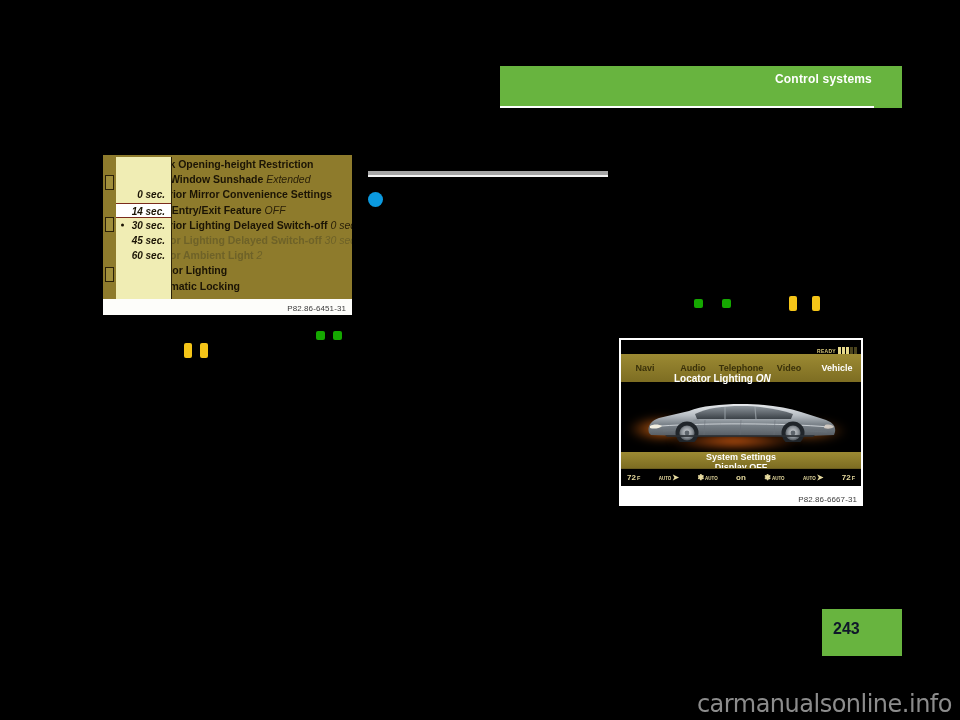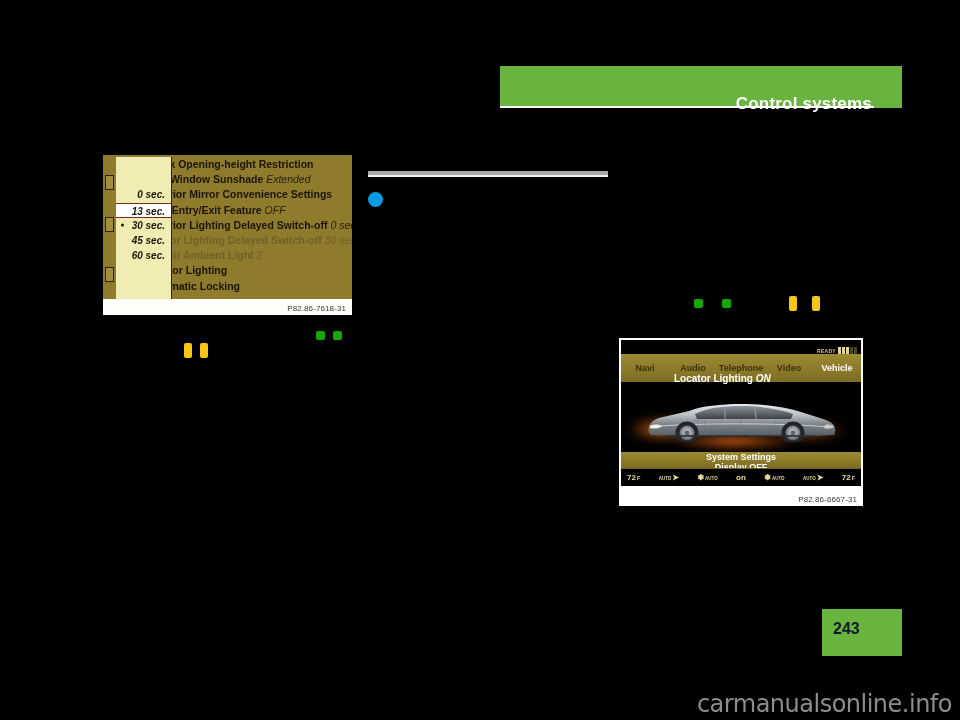--- a/index.html
+++ b/index.html
@@ -22,22 +22,22 @@
     left: 500px;
     top: 66px;
     width: 402px;
     height: 42px;
     background: #68b43f;
     box-sizing: border-box;
   }
   .header-band-title {
     position: absolute;
     right: 30px;
-    top: 28px;
-    font-size: 17px;
+    top: 6px;
+    font-size: 12px;
     font-weight: bold;
     color: #ffffff;
     letter-spacing: 0.2px;
     white-space: nowrap;
   }
   .header-underline {
     position: absolute;
     left: 500px;
     top: 106px;
     width: 374px;
@@ -420,36 +420,36 @@
       </div>
     </div>
 
     <div class="ll-popup">
       <div class="ll-opt spacer">&nbsp;</div>
       <div class="ll-opt spacer">&nbsp;</div>
       <div class="ll-opt">
         <span>0 sec.</span>
       </div>
       <div class="ll-opt selected">
-        <span>13 sec.</span>
+        <span>14 sec.</span>
       </div>
       <div class="ll-opt">
         <span class="bullet"></span>
         <span>30 sec.</span>
       </div>
       <div class="ll-opt">
         <span>45 sec.</span>
       </div>
       <div class="ll-opt">
         <span>60 sec.</span>
       </div>
     </div>
   </div>
 
-  <div class="fig-caption">P82.86-7618-31</div>
+  <div class="fig-caption">P82.86-6451-31</div>
 </div>
 
 <div class="rule-gray"></div>
 <div class="blue-dot"></div>
 
 <div class="mk mk-gold tall" style="left:184px; top:343px;"></div>
 <div class="mk mk-gold tall" style="left:200px; top:343px;"></div>
 
 <div class="mk mk-green" style="left:316px; top:331px;"></div>
 <div class="mk mk-green" style="left:333px; top:331px;"></div>

